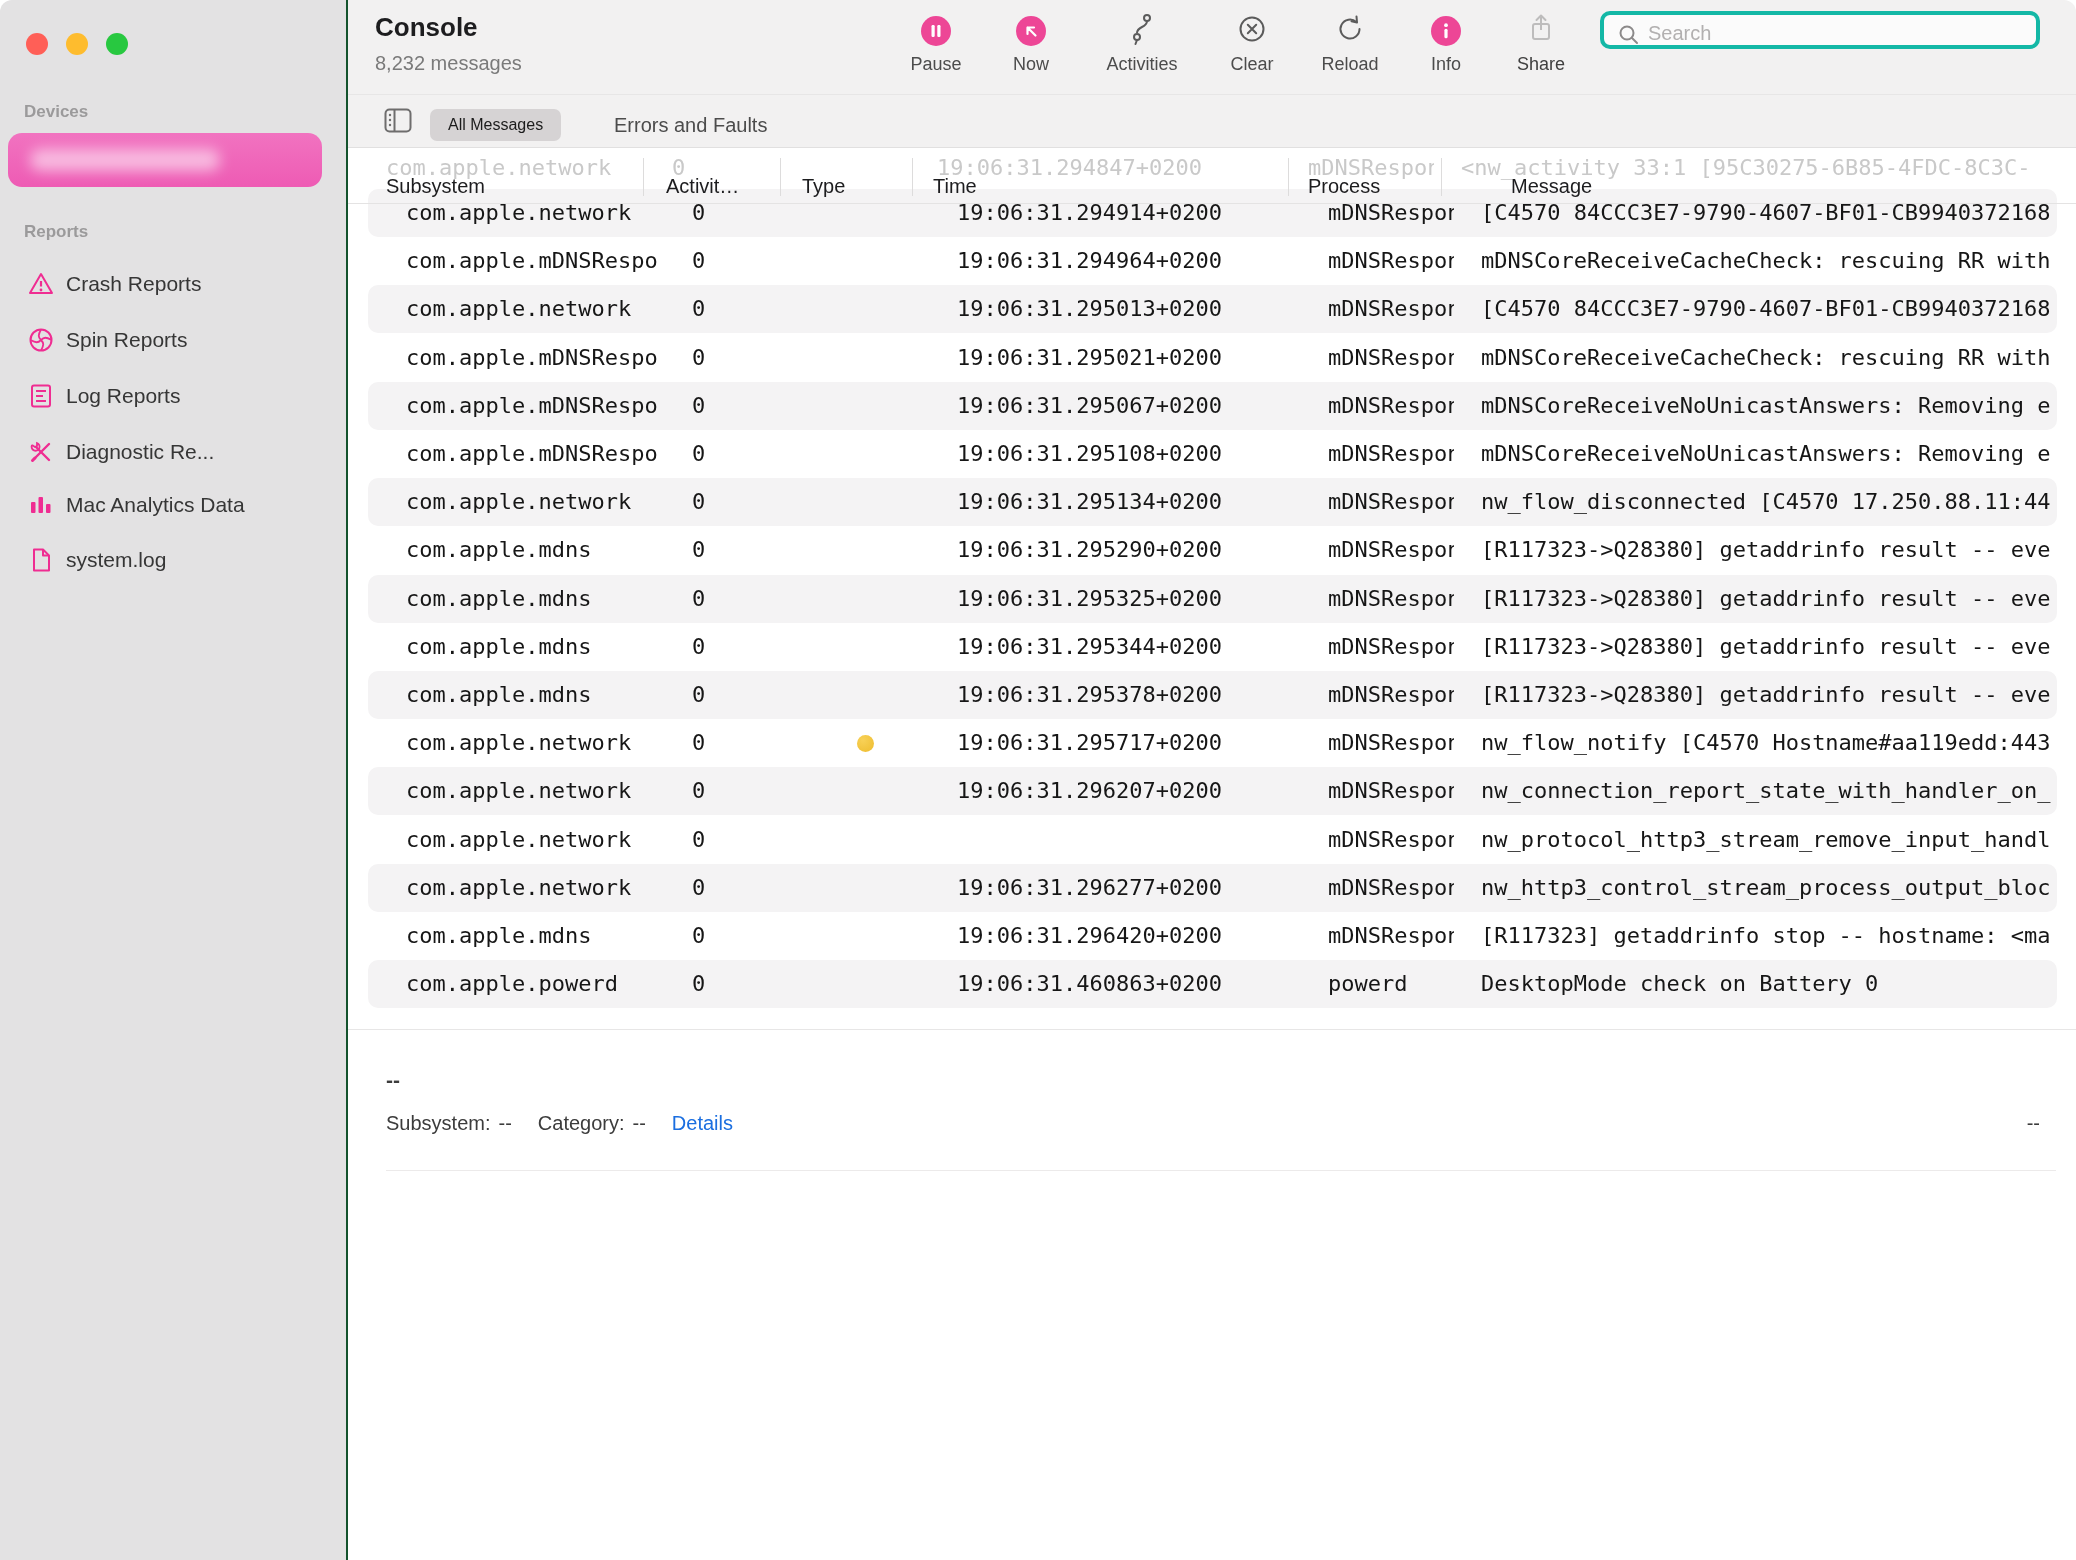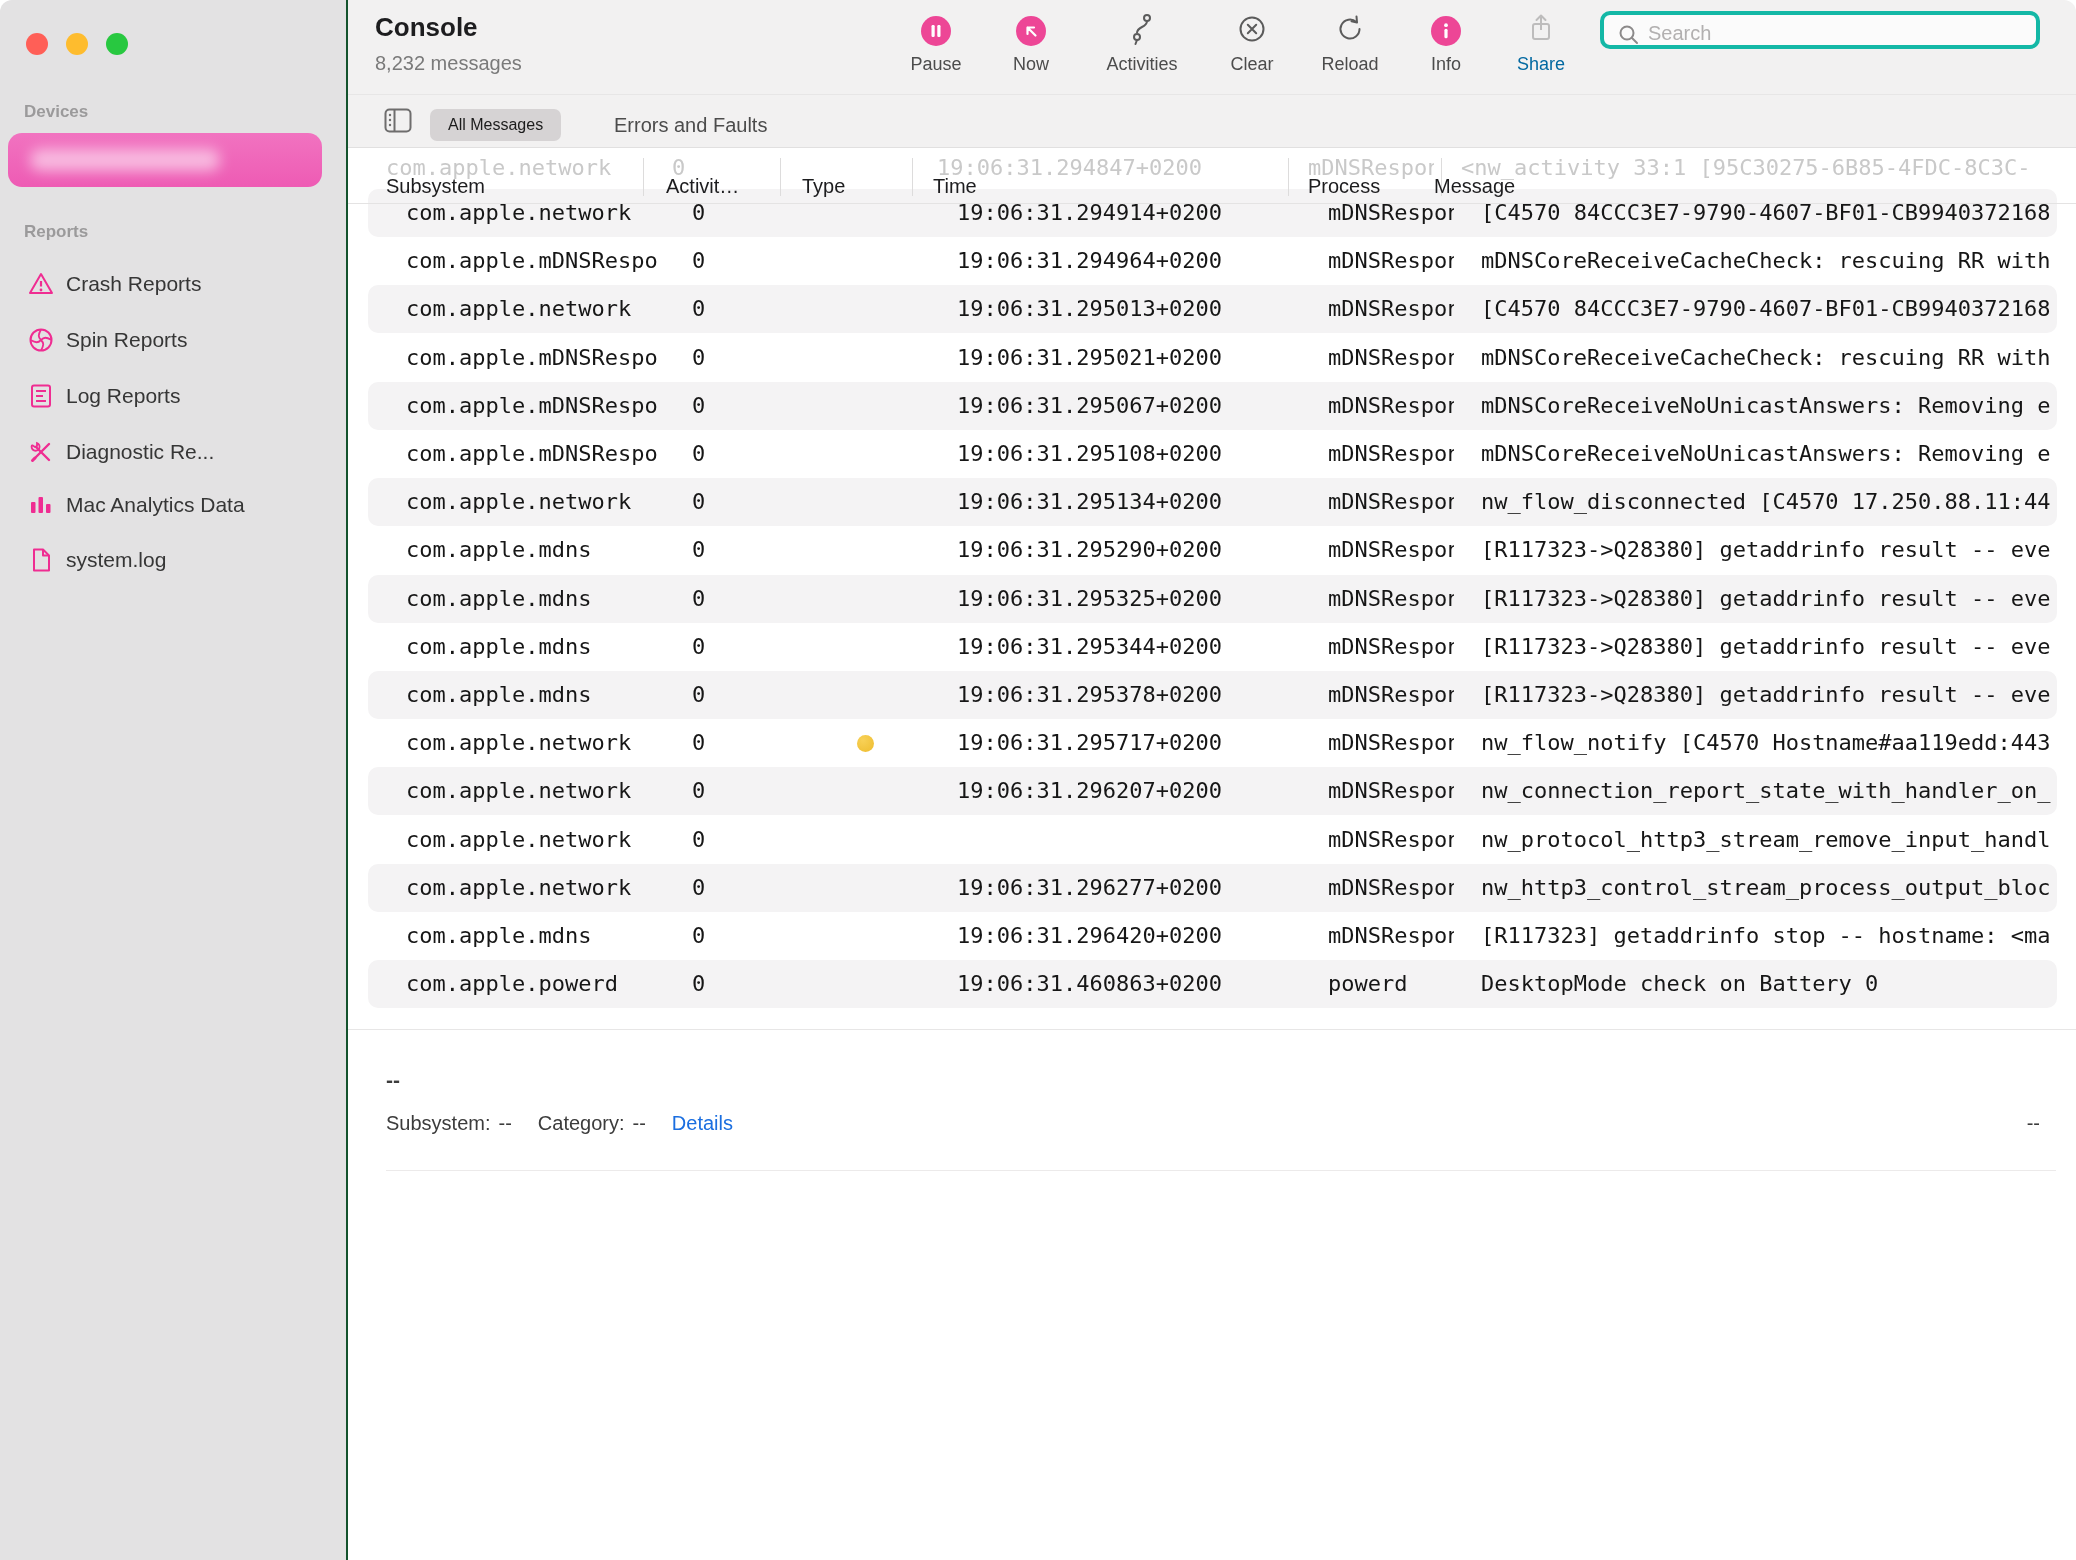--- a/index.html
+++ b/index.html
@@ -21,21 +21,21 @@
   .side-item .s-icon { position:absolute; left:28px; top:9px; width:26px; height:26px; }
   .side-item .s-label { position:absolute; left:66px; top:0; height:44px; line-height:44px; font-size:21px; color:#363636; white-space:nowrap; }
 
   
   #toolbar { position:absolute; left:348px; top:0; width:1728px; height:95px; background:#f2f1f1; border-bottom:1px solid #e7e6e6; }
   #win-title { position:absolute; left:27px; top:12px; font-size:26px; font-weight:bold; color:#1d1d1f; }
   #win-subtitle { position:absolute; left:27px; top:52px; font-size:20px; color:#7a7a7a; }
   .tb-btn { position:absolute; top:8px; width:84px; height:84px; text-align:center; }
   .tb-ico-wrap { position:relative; height:46px; }
   .tb-label { font-size:18px; color:#4c4c4c; }
-  .tb-label.disabled { color:#0369a1; }
+  .tb-label.disabled { color:#404040; }
   .pinkcircle { position:absolute; left:50%; top:50%; transform:translate(-50%,-50%); width:30px; height:30px; border-radius:50%; background:#ed4696; }
   .gray-ico { position:absolute; left:50%; top:50%; transform:translate(-50%,-50%); }
   
   #searchbox { position:absolute; left:1252px; top:11px; width:440px; height:38px; border:4px solid #14b8a6; border-radius:10px; background:#fbfbfb; }
   #search-input { position:absolute; left:44px; top:0; width:386px; height:36px; border:none; outline:none; background:transparent; font-size:20px; color:#333; font-family:"Liberation Sans",sans-serif; }
   #search-input::placeholder { color:#b2b0b0; }
   #search-mag { position:absolute; left:13px; top:8px; }
 
   
   #tabbar { position:absolute; left:348px; top:95px; width:1728px; height:53px; background:#f2f1f1; border-bottom:1px solid #e1e0e0; }
@@ -409,21 +409,21 @@
       <span class="hcell" style="left:38px">Subsystem</span>
       <span class="hdiv" style="left:295px"></span>
       <span class="hcell" style="left:318px">Activit…</span>
       <span class="hdiv" style="left:432px"></span>
       <span class="hcell" style="left:454px">Type</span>
       <span class="hdiv" style="left:564px"></span>
       <span class="hcell" style="left:585px">Time</span>
       <span class="hdiv" style="left:940px"></span>
       <span class="hcell" style="left:960px">Process</span>
       <span class="hdiv" style="left:1093px"></span>
-      <span class="hcell" style="left:1086px">Message</span>
+      <span class="hcell" style="left:1163px">Message</span>
     </div>
     <div id="header-hairline"></div>
   </div>
 
   <div id="details-hairline"></div>
   <div id="detail-title">--</div>
   <div id="detail-info">
     <span class="lbl">Subsystem:</span><span class="val">--</span><span class="gap"></span><span class="lbl">Category:</span><span class="val">--</span><span class="gap"></span><span id="details-link">Details</span>
   </div>
   <div id="detail-right">--</div>

